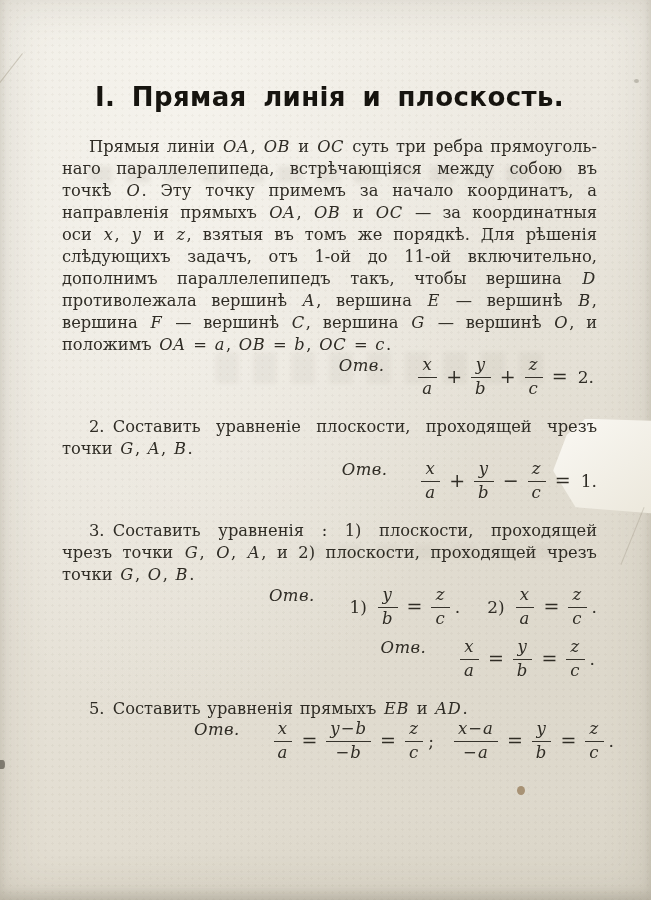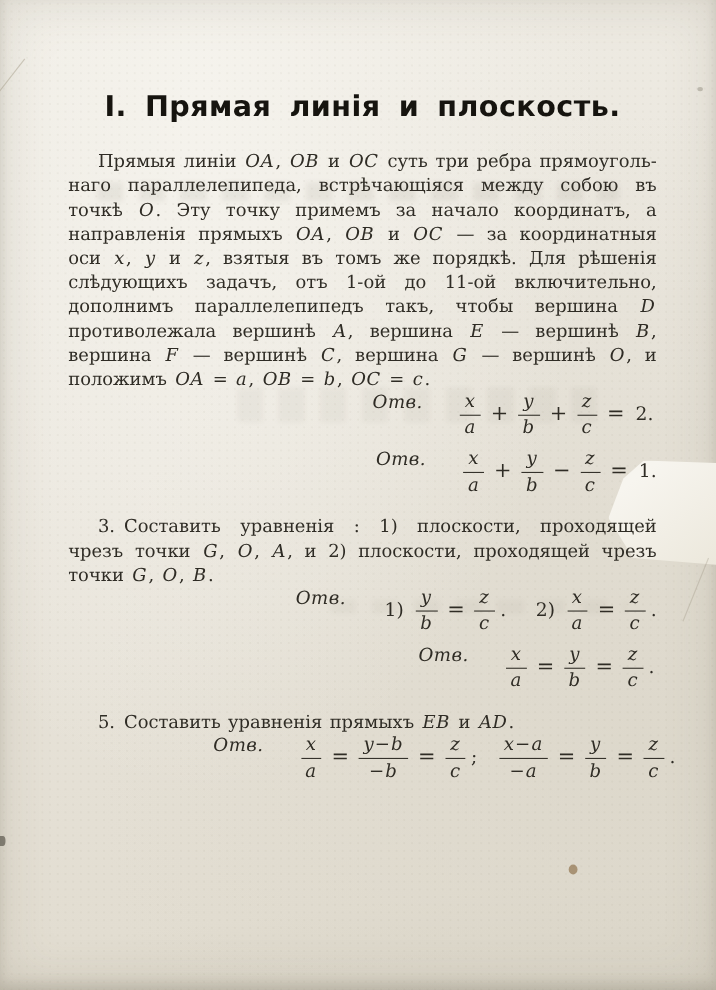--- a/index.html
+++ b/index.html
@@ -154,20 +154,21 @@
               <span class="num">z</span>
               <span class="den">c</span>
             </span>
             <span class="op">=</span>
             <span class="tx">2.</span>
           </span>
       </div>
     </div>
 
     <div class="problem">
+      <p class="pbody"><span class="tx">2. Составить уравненіе плоскости, проходящей чрезъ точки </span><span class="mv">G</span><span class="tx">, </span><span class="mv">A</span><span class="tx">, </span><span class="mv">B</span><span class="tx">.</span></p>
       <div class="answer a2">
         <span class="alabel">Отв.</span>
         <span class="aeq">
             <span class="frac">
               <span class="num">x</span>
               <span class="den">a</span>
             </span>
             <span class="op">+</span>
             <span class="frac">
               <span class="num">y</span>

